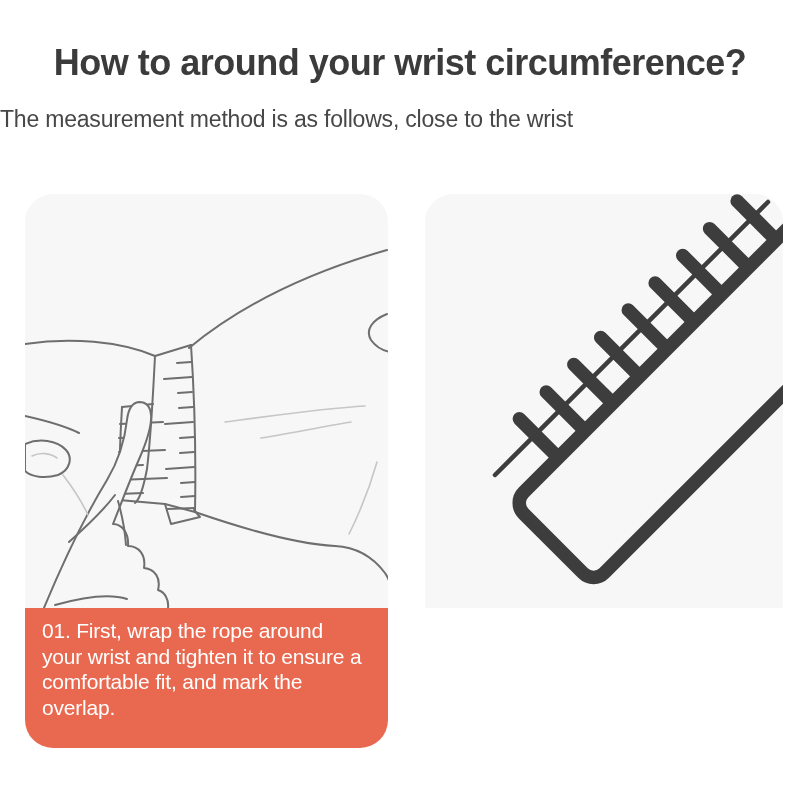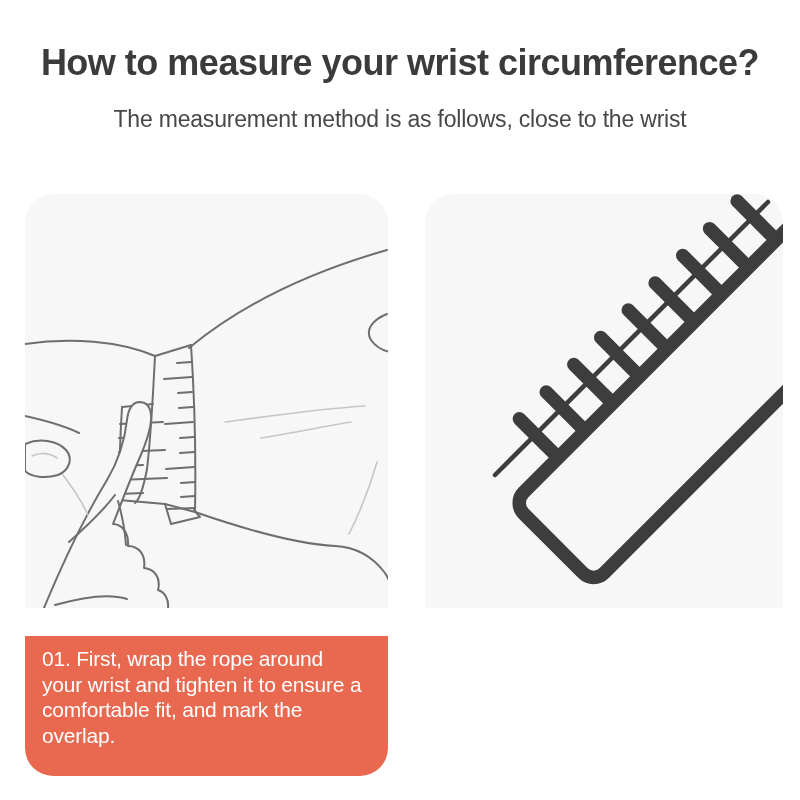--- a/index.html
+++ b/index.html
@@ -7,50 +7,50 @@
     width:800px;height:800px;position:relative;overflow:hidden;
     background:#ffffff;
     font-family:"Liberation Sans", sans-serif;
   }
   .page-title{
     margin:0;padding-top:42px;text-align:center;
     font-size:36px;font-weight:700;letter-spacing:-0.5px;
     color:#3b3b3b;
   }
   .page-subtitle{
-    margin:0;padding-top:22px;text-align:center;
+    margin:0;padding-top:22px;text-align:left;
     font-size:23px;font-weight:400;color:#474747;letter-spacing:-0.2px;
   }
   .cards{
     position:absolute;top:194px;left:25px;width:758px;
     display:flex;gap:37px;
   }
   .card{
     border-radius:28px;overflow:hidden;display:flex;flex-direction:column;
   }
   .card.left{width:363px;}
   .card.right{width:358px;}
   .illus{
     background:#f7f7f7;height:414px;position:relative;
   }
   .illus svg{display:block;width:100%;height:100%;}
   .caption{
     background:#e96950;height:140px;box-sizing:border-box;
     padding:10px 26px 0 17px;
-    color:#ffffff;font-size:21px;line-height:25.5px;letter-spacing:-0.2px;margin-top:28px;
+    color:#ffffff;font-size:21px;line-height:25.5px;letter-spacing:-0.2px;
   }
   .stroke{stroke:#6e6e6e;stroke-width:2;fill:none;stroke-linecap:round;stroke-linejoin:round;}
   .faint{stroke:#c6c6c6;stroke-width:1.6;fill:none;stroke-linecap:round;}
   .handfill{fill:#f7f7f7;stroke:#6e6e6e;stroke-width:2;stroke-linejoin:round;}
   .ruler{stroke:#3d3d3d;fill:none;}
 </style>
 </head>
 <body>
 
-<h1 class="page-title">How to measure your wrist circumference?</h1>
+<h1 class="page-title">How to around your wrist circumference?</h1>
 <div class="page-subtitle">The measurement method is as follows, close to the wrist</div>
 
 <div class="cards">
 
   <div class="card left">
     <div class="illus">
       <svg viewBox="0 0 363 414">
 
         <g>
           <path class="stroke" d="M 0 150 C 45 143 95 147 130 162"></path>

